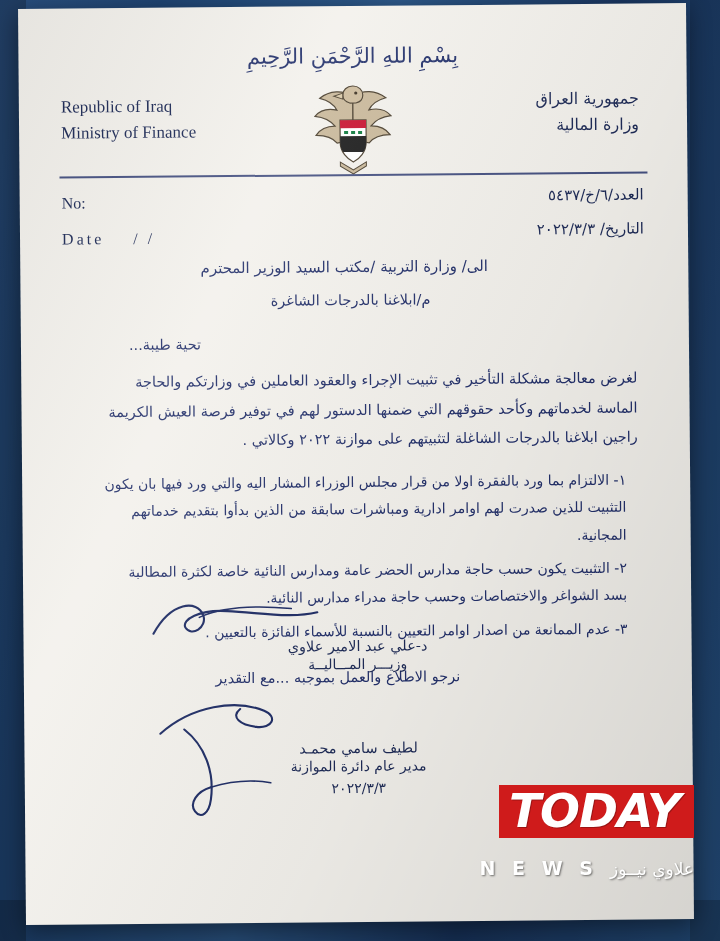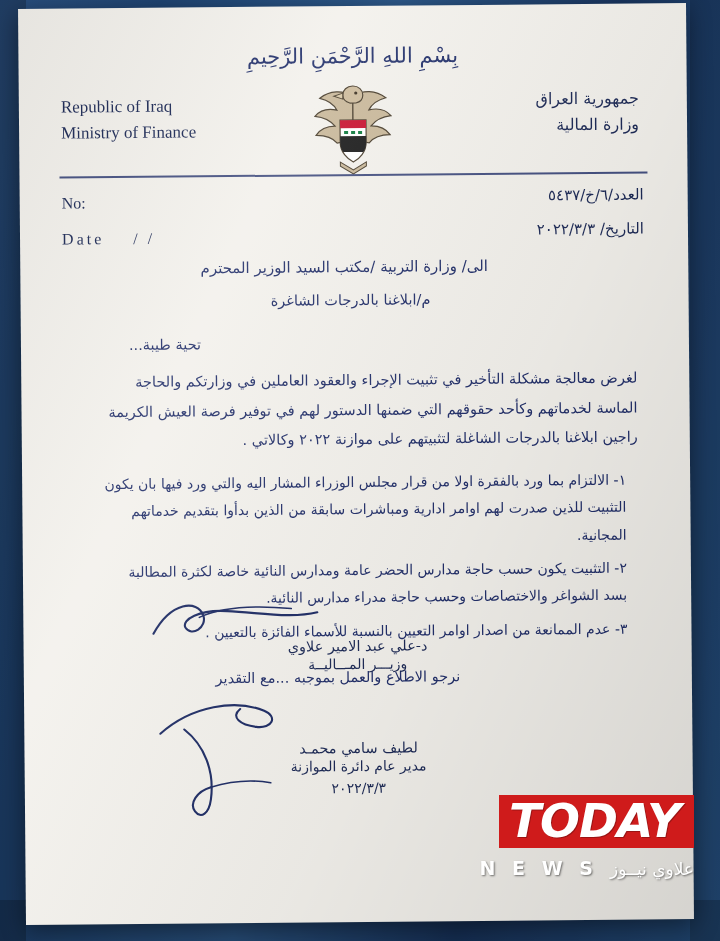--- a/index.html
+++ b/index.html
@@ -248,21 +248,21 @@
     font-size: 47px;
     letter-spacing: -1px;
     color: #ffffff;
     background: #cf1b1b;
     padding: 2px 14px 4px 10px;
     line-height: 1.0;
     text-shadow: 1px 1px 0 rgba(0,0,0,0.25);
     margin-left: 33px;
   }
   .wm-sub {
-    margin-top: 9px;
+    margin-top: 19px;
     display: flex;
     justify-content: flex-end;
     align-items: baseline;
     gap: 12px;
   }
   .wm-news {
     font-family: "DejaVu Sans", "Liberation Sans", sans-serif;
     font-weight: bold;
     font-size: 19px;
     letter-spacing: 5px;

